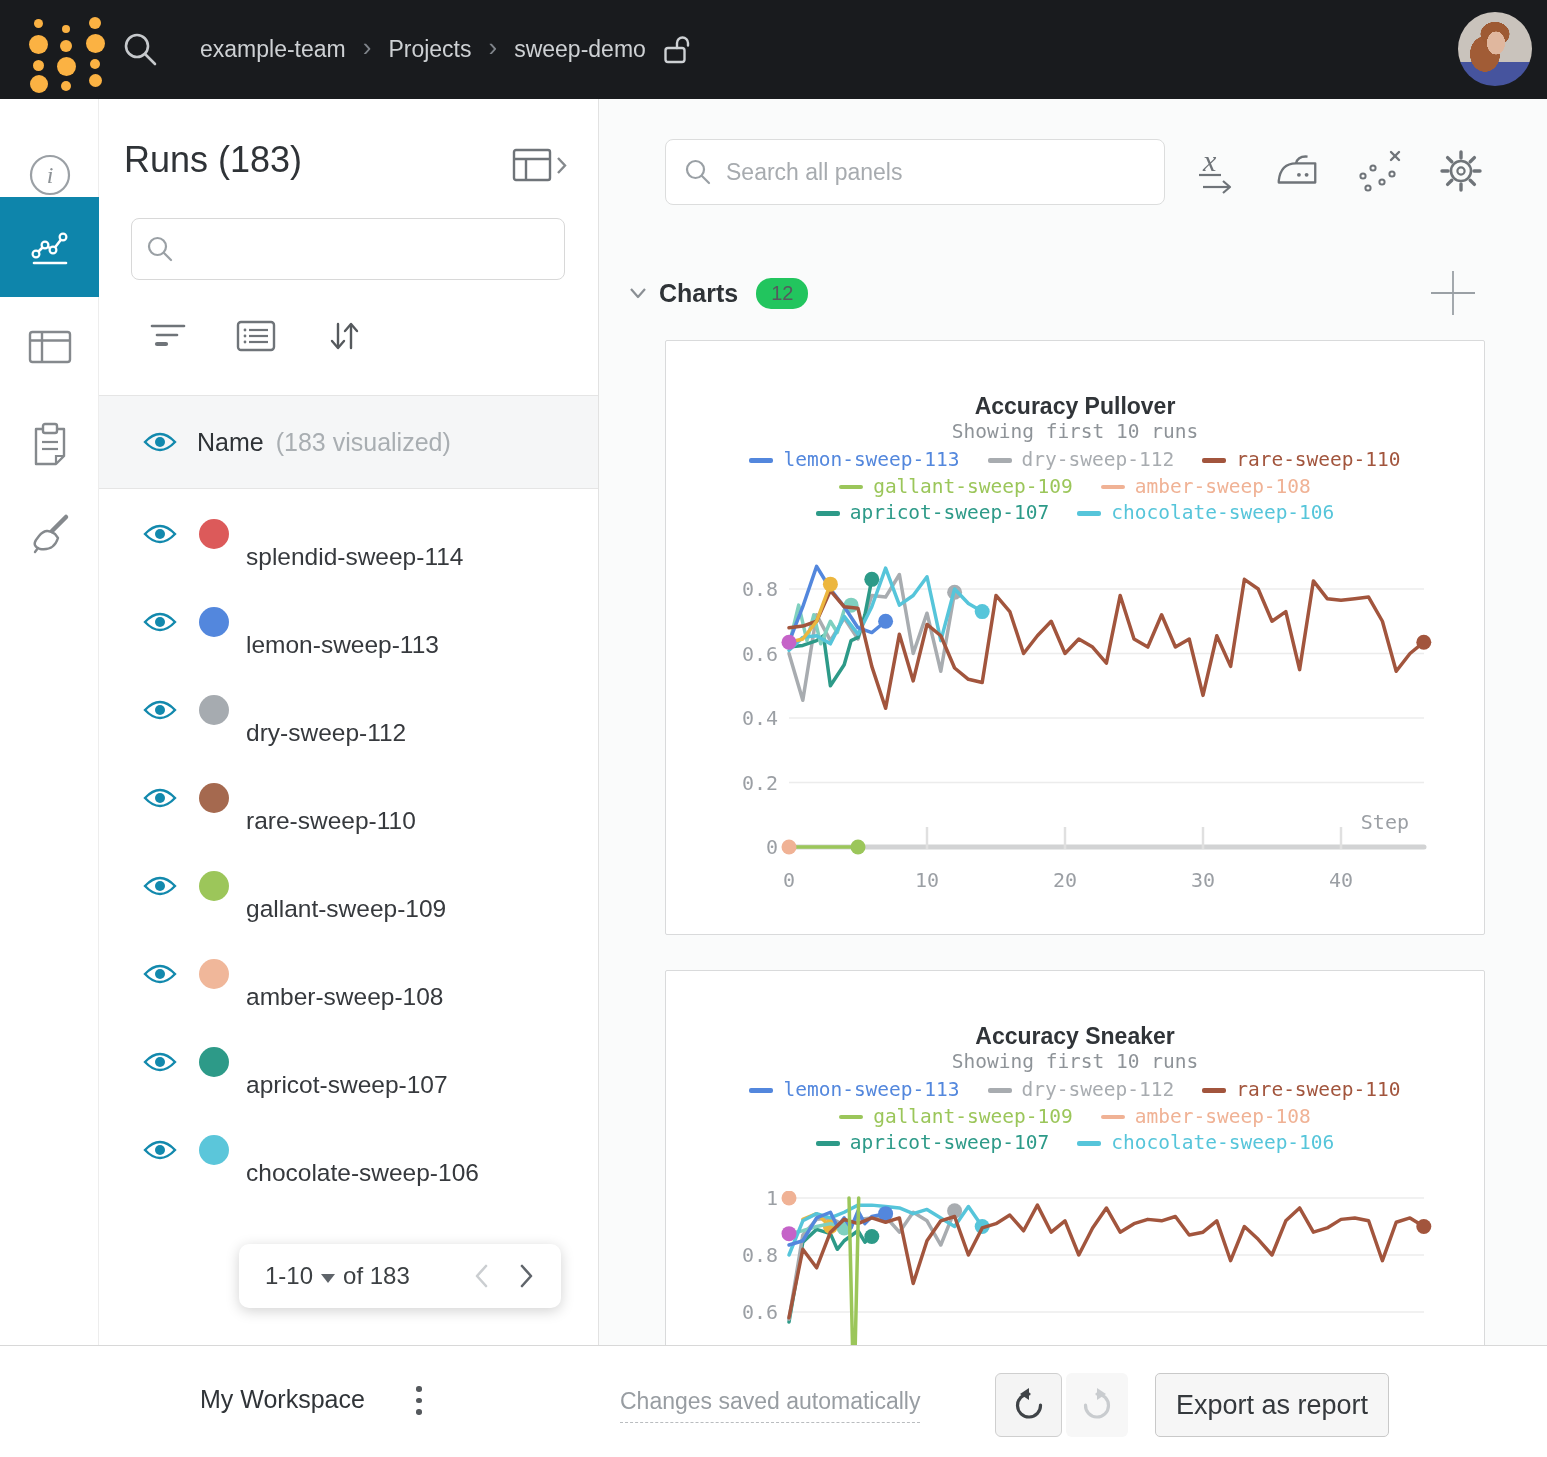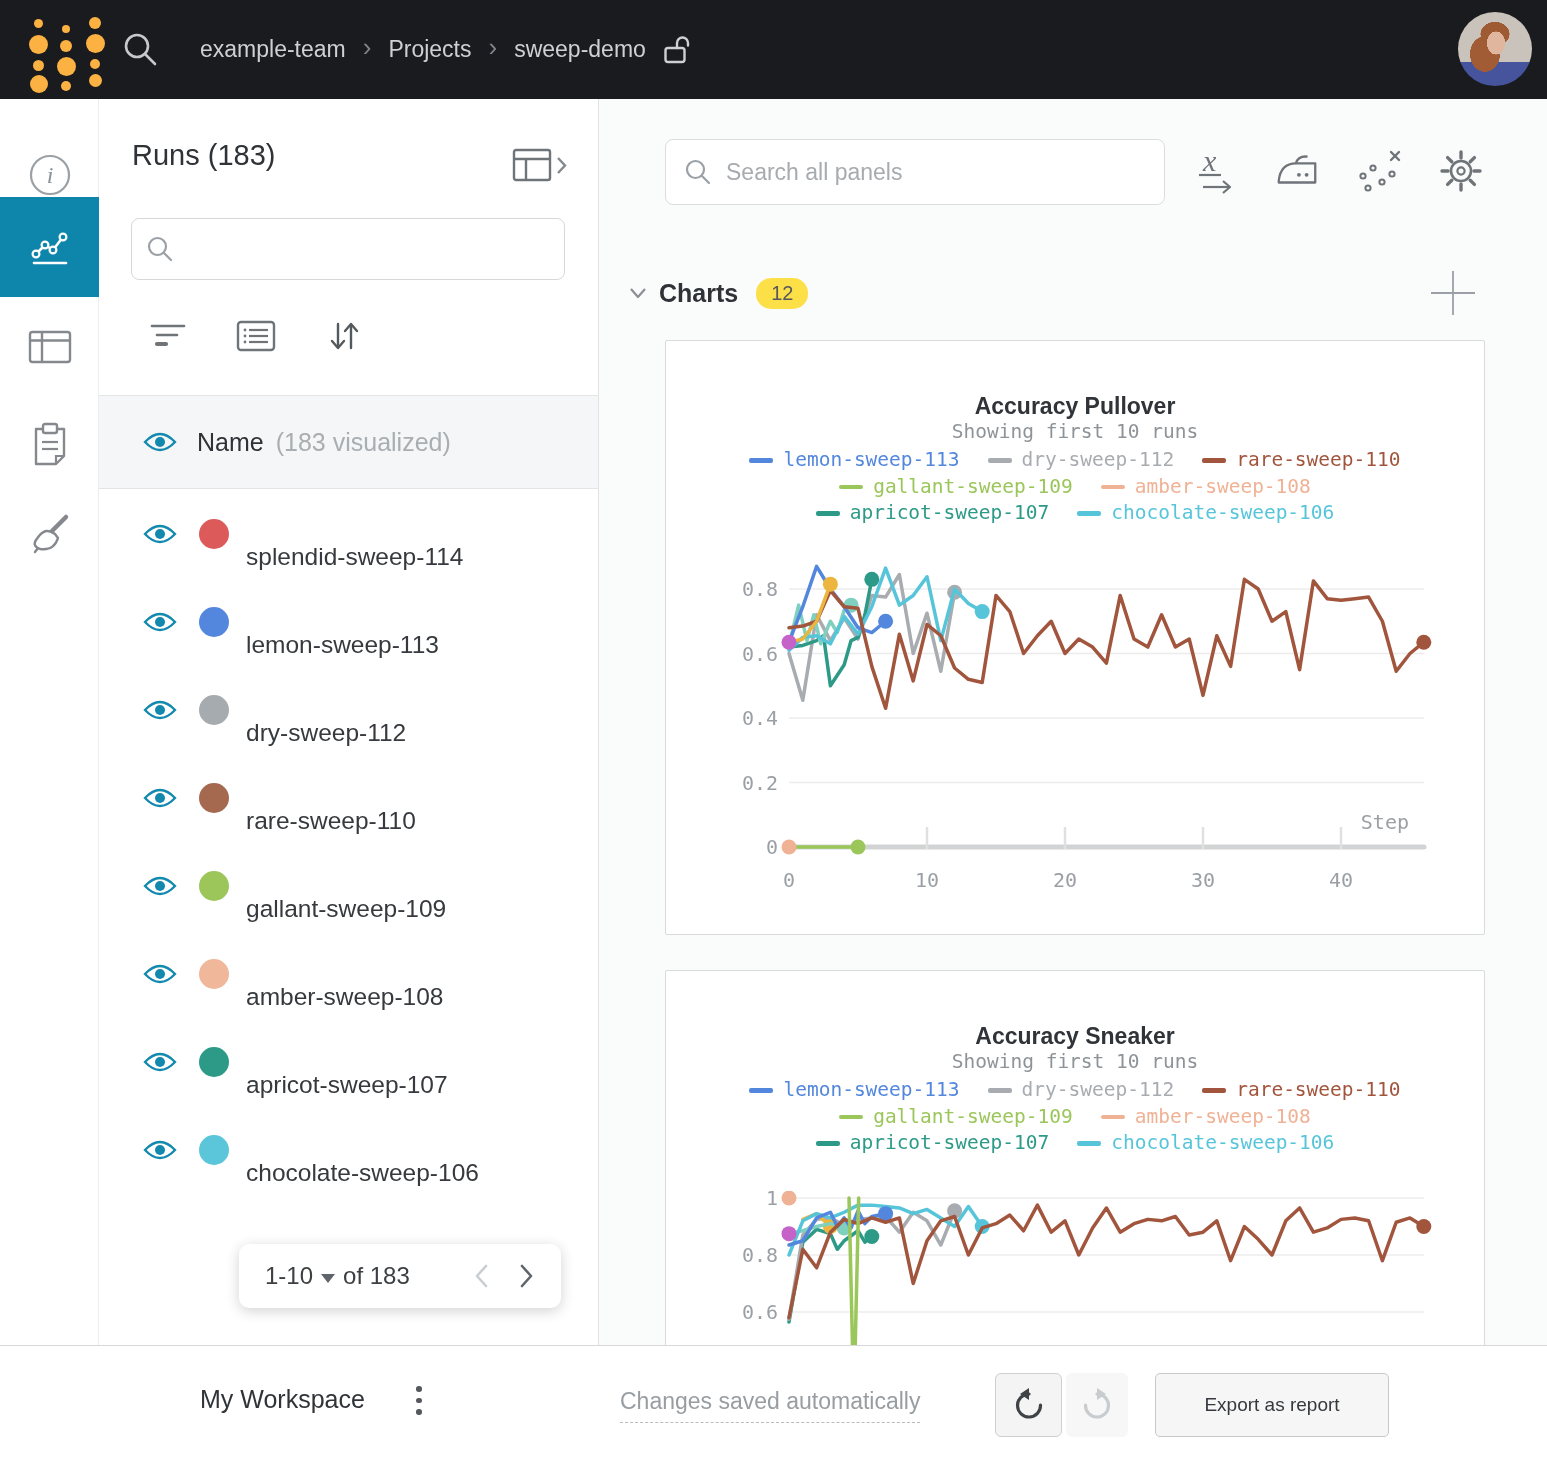--- a/index.html
+++ b/index.html
@@ -30,21 +30,21 @@
   
   .leftrail { position:absolute; left:0; top:99px; width:99px; height:1246px;
               background:#fff; border-right:1px solid #ededed; }
   .rail-btn { position:absolute; left:0; width:99px; height:100px;
               display:flex; align-items:center; justify-content:center; cursor:pointer; }
   .rail-btn.active { background:#0e85ab; }
 
   
   .runs-panel { position:absolute; left:99px; top:99px; width:500px; height:1246px;
                 background:#fff; border-right:1px solid #e2e2e2; overflow:hidden; }
-  .runs-title { position:absolute; left:33px; top:40px; font-size:29px; font-weight:400; color:#2f3337; }
+  .runs-title { position:absolute; left:25px; top:40px; font-size:36px; font-weight:400; color:#2f3337; }
   .runs-expand { position:absolute; right:30px; top:48px; cursor:pointer; }
   .runs-search { position:absolute; left:32px; top:119px; width:434px; height:62px;
                  border:1.5px solid #d8d8d8; border-radius:8px; background:#fff;
                  display:flex; align-items:center; padding:0 14px; }
   .runs-search input { border:none; outline:none; flex:1; font-size:22px; margin-left:10px;
                        font-family:"Liberation Sans", sans-serif; color:#44484c; background:transparent; }
   .runs-tools { position:absolute; left:46px; top:214px; display:flex; gap:42px; }
   .runs-tools .tool { width:46px; height:46px; display:flex; align-items:center; justify-content:center; cursor:pointer; }
   .name-header { position:absolute; left:0; top:296px; width:100%; height:94px;
                  background:#f5f6f7; border-top:1px solid #e5e5e5; border-bottom:1px solid #e5e5e5;
@@ -76,21 +76,21 @@
   .panel-search input { border:none; outline:none; flex:1; font-size:23px; margin-left:14px;
                         font-family:"Liberation Sans", sans-serif; color:#44484c; background:transparent; }
   .panel-search input::placeholder, .runs-search input::placeholder { color:#a7abaf; }
   .main-tools { position:absolute; left:592px; top:46px; display:flex; gap:34px; }
   .main-tools .tool { width:48px; height:52px; display:flex; align-items:center; justify-content:center; cursor:pointer; }
 
   .charts-header { position:absolute; left:30px; top:172px; width:888px; height:44px;
                    display:flex; align-items:center; }
   .charts-header .chev { cursor:pointer; margin-right:12px; display:flex; }
   .charts-label { font-size:25px; font-weight:600; color:#2f3337; }
-  .charts-badge { margin-left:18px; background:#fde047; color:#55595e; border-radius:15px;
+  .charts-badge { margin-left:18px; background:#22c55e; color:#55595e; border-radius:15px;
                   font-size:20px; padding:4px 15px; }
   .charts-add { margin-left:auto; margin-right:40px; cursor:pointer; display:flex; }
 
   .chart-panel { position:absolute; left:66px; width:820px; height:595px;
                  background:#fff; border:1.5px solid #d9dadb; border-radius:2px; }
   .chart-panel.p1 { top:241px; }
   .chart-panel.p2 { top:871px; }
   .chart-title { text-align:center; margin-top:52px; font-size:23px; font-weight:700; color:#303438; }
   .chart-sub   { text-align:center; font-size:19.5px; color:#8e9398; }
   .legend { margin-top:4px; display:flex; flex-direction:column; align-items:center; }
@@ -110,21 +110,21 @@
   .save-status { position:absolute; left:620px; top:42px; font-size:23px; color:#989da2;
                  border-bottom:1.5px dashed #b9bcbf; padding-bottom:7px; }
   .undo-btn { position:absolute; left:995px; top:27px; width:67px; height:64px;
               background:#f4f4f4; border:1.5px solid #cfcfcf; border-radius:6px;
               display:flex; align-items:center; justify-content:center; cursor:pointer; }
   .redo-btn { position:absolute; left:1066px; top:27px; width:62px; height:64px;
               background:#f7f7f7; border:none; border-radius:6px;
               display:flex; align-items:center; justify-content:center; cursor:default; }
   .export-btn { position:absolute; left:1155px; top:27px; width:234px; height:64px;
                 background:#f6f6f6; border:1.5px solid #c9c9c9; border-radius:5px;
-                font-size:19px; color:#35393d; font-family:"Liberation Sans", sans-serif; cursor:pointer; }
+                font-size:27px; color:#35393d; font-family:"Liberation Sans", sans-serif; cursor:pointer; }
 </style>
 </head>
 <body>
 
 <header class="topbar">
   <div class="logo">
     <span style="left:6px;top:6px;width:9px;height:9px"></span>
     <span style="left:1px;top:22px;width:19px;height:19px"></span>
     <span style="left:5px;top:47px;width:11px;height:11px"></span>
     <span style="left:2px;top:62px;width:18px;height:18px"></span>

